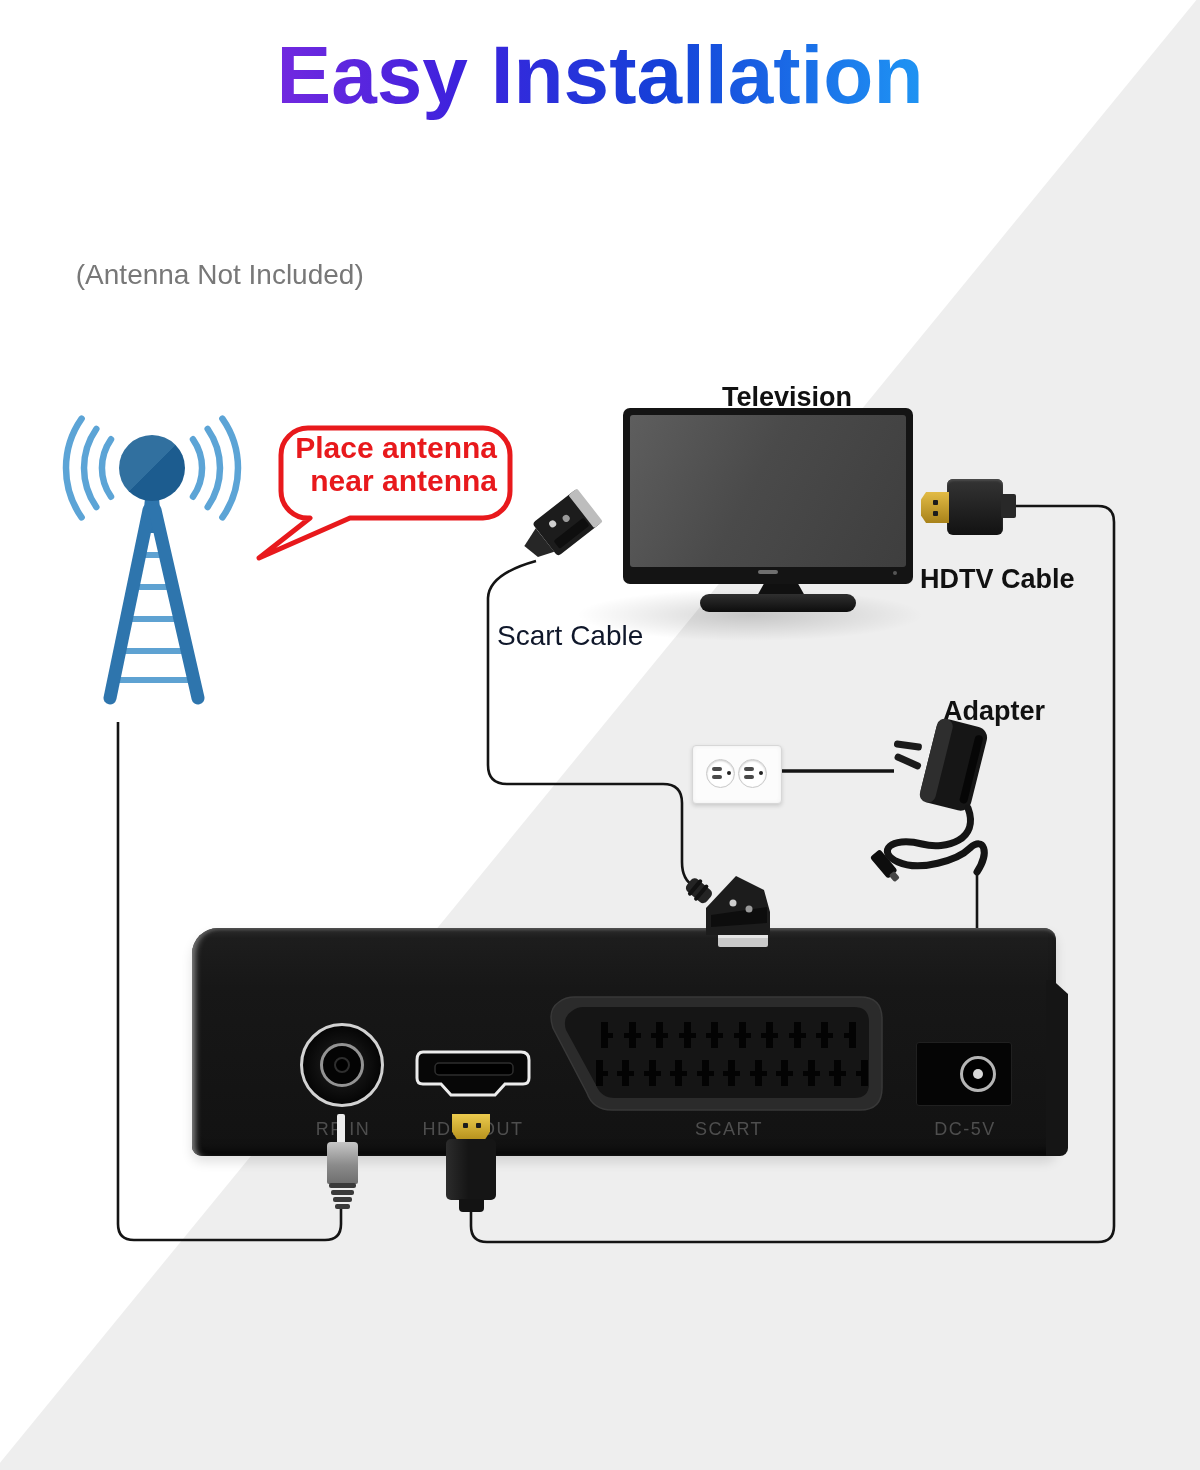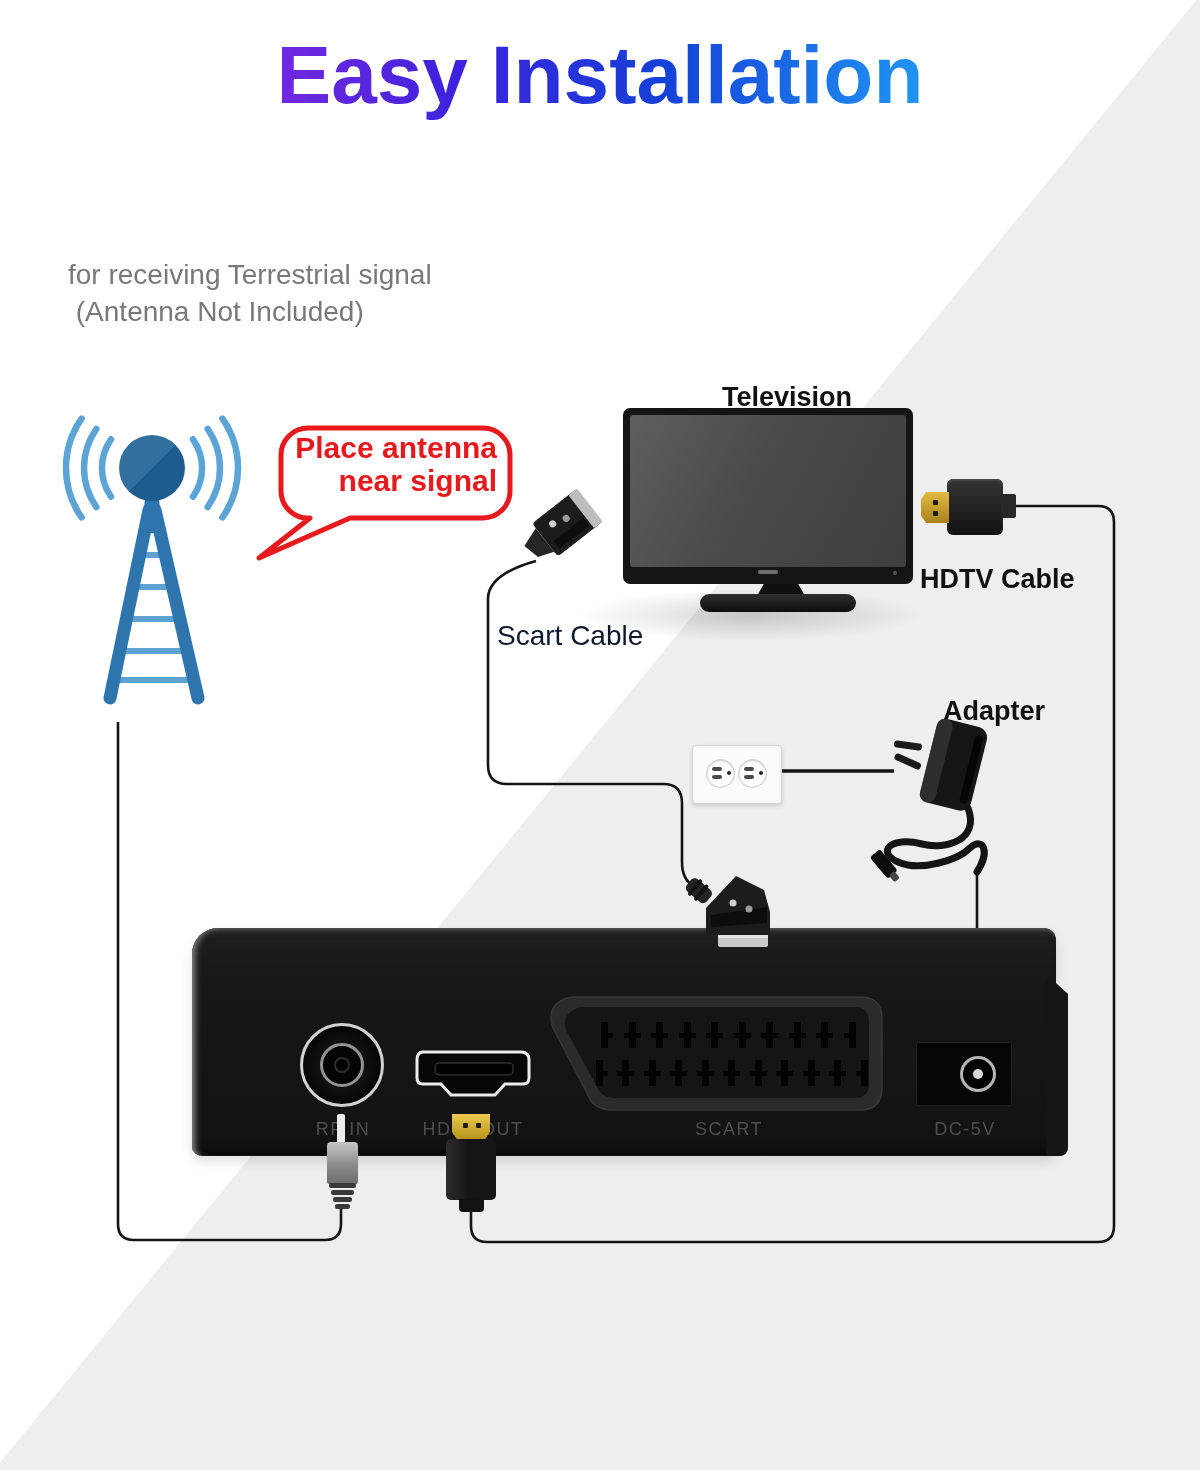--- a/index.html
+++ b/index.html
@@ -96,21 +96,20 @@
 </head>
 <body>
 
 <div id="stage">
 
   <div class="abs" id="bg-wedge"></div>
 
   <div class="abs" id="title">Easy Installation</div>
 
   <div class="abs" id="antenna-note">
-    <div>for receiving Terrestrial signal</div>
     <div>&nbsp;(Antenna Not Included)</div>
   </div>
 
   <div class="abs" id="tv-shadow"></div>
 
   <svg class="abs" style="left:0;top:0" width="1200" height="1470" viewBox="0 0 1200 1470">
     <path d="M781 771 H894" fill="none" style="stroke:var(--line_black)" stroke-width="3.5"></path>
     <path d="M977 870 V990" fill="none" style="stroke:var(--line_black)" stroke-width="2.6"></path>
     <path d="M1013 506 H1098 Q1114 506 1114 522 V1226 Q1114 1242 1098 1242 H487 Q471 1242 471 1226 V1208" fill="none" style="stroke:var(--line_black)" stroke-width="2.6"></path>
     <path d="M118 722 V1224 Q118 1240 134 1240 H325 Q341 1240 341 1224 V1208" fill="none" style="stroke:var(--line_black)" stroke-width="2.6"></path>
@@ -147,21 +146,21 @@
       </g>
       <circle cx="97" cy="53" r="33" fill="url(#ballGrad)"></circle>
     </g>
   </svg>
 
   <svg class="abs" style="left:250px;top:418px" width="280" height="150" viewBox="0 0 280 150">
     <path d="M 58 10 H 233 A 27 27 0 0 1 260 37 V 73 A 27 27 0 0 1 233 100 H 100 L 9 140 L 60 100 A 27 27 0 0 1 31 73 V 37 A 27 27 0 0 1 58 10 Z" fill="#ffffff" style="stroke:var(--bubble_red)" stroke-width="5" stroke-linejoin="round"></path>
   </svg>
   <div class="abs" id="bubble-text">
     <div>Place antenna</div>
-    <div>near signal</div>
+    <div>near antenna</div>
   </div>
 
   <div class="abs h-label" id="label-television">Television</div>
   <div class="abs" id="tv-frame"></div>
   <div class="abs" id="tv-screen"></div>
   <div class="abs" id="tv-logo"></div>
   <div class="abs" id="tv-led"></div>
   <div class="abs" id="tv-neck"></div>
   <div class="abs" id="tv-base"></div>
 

